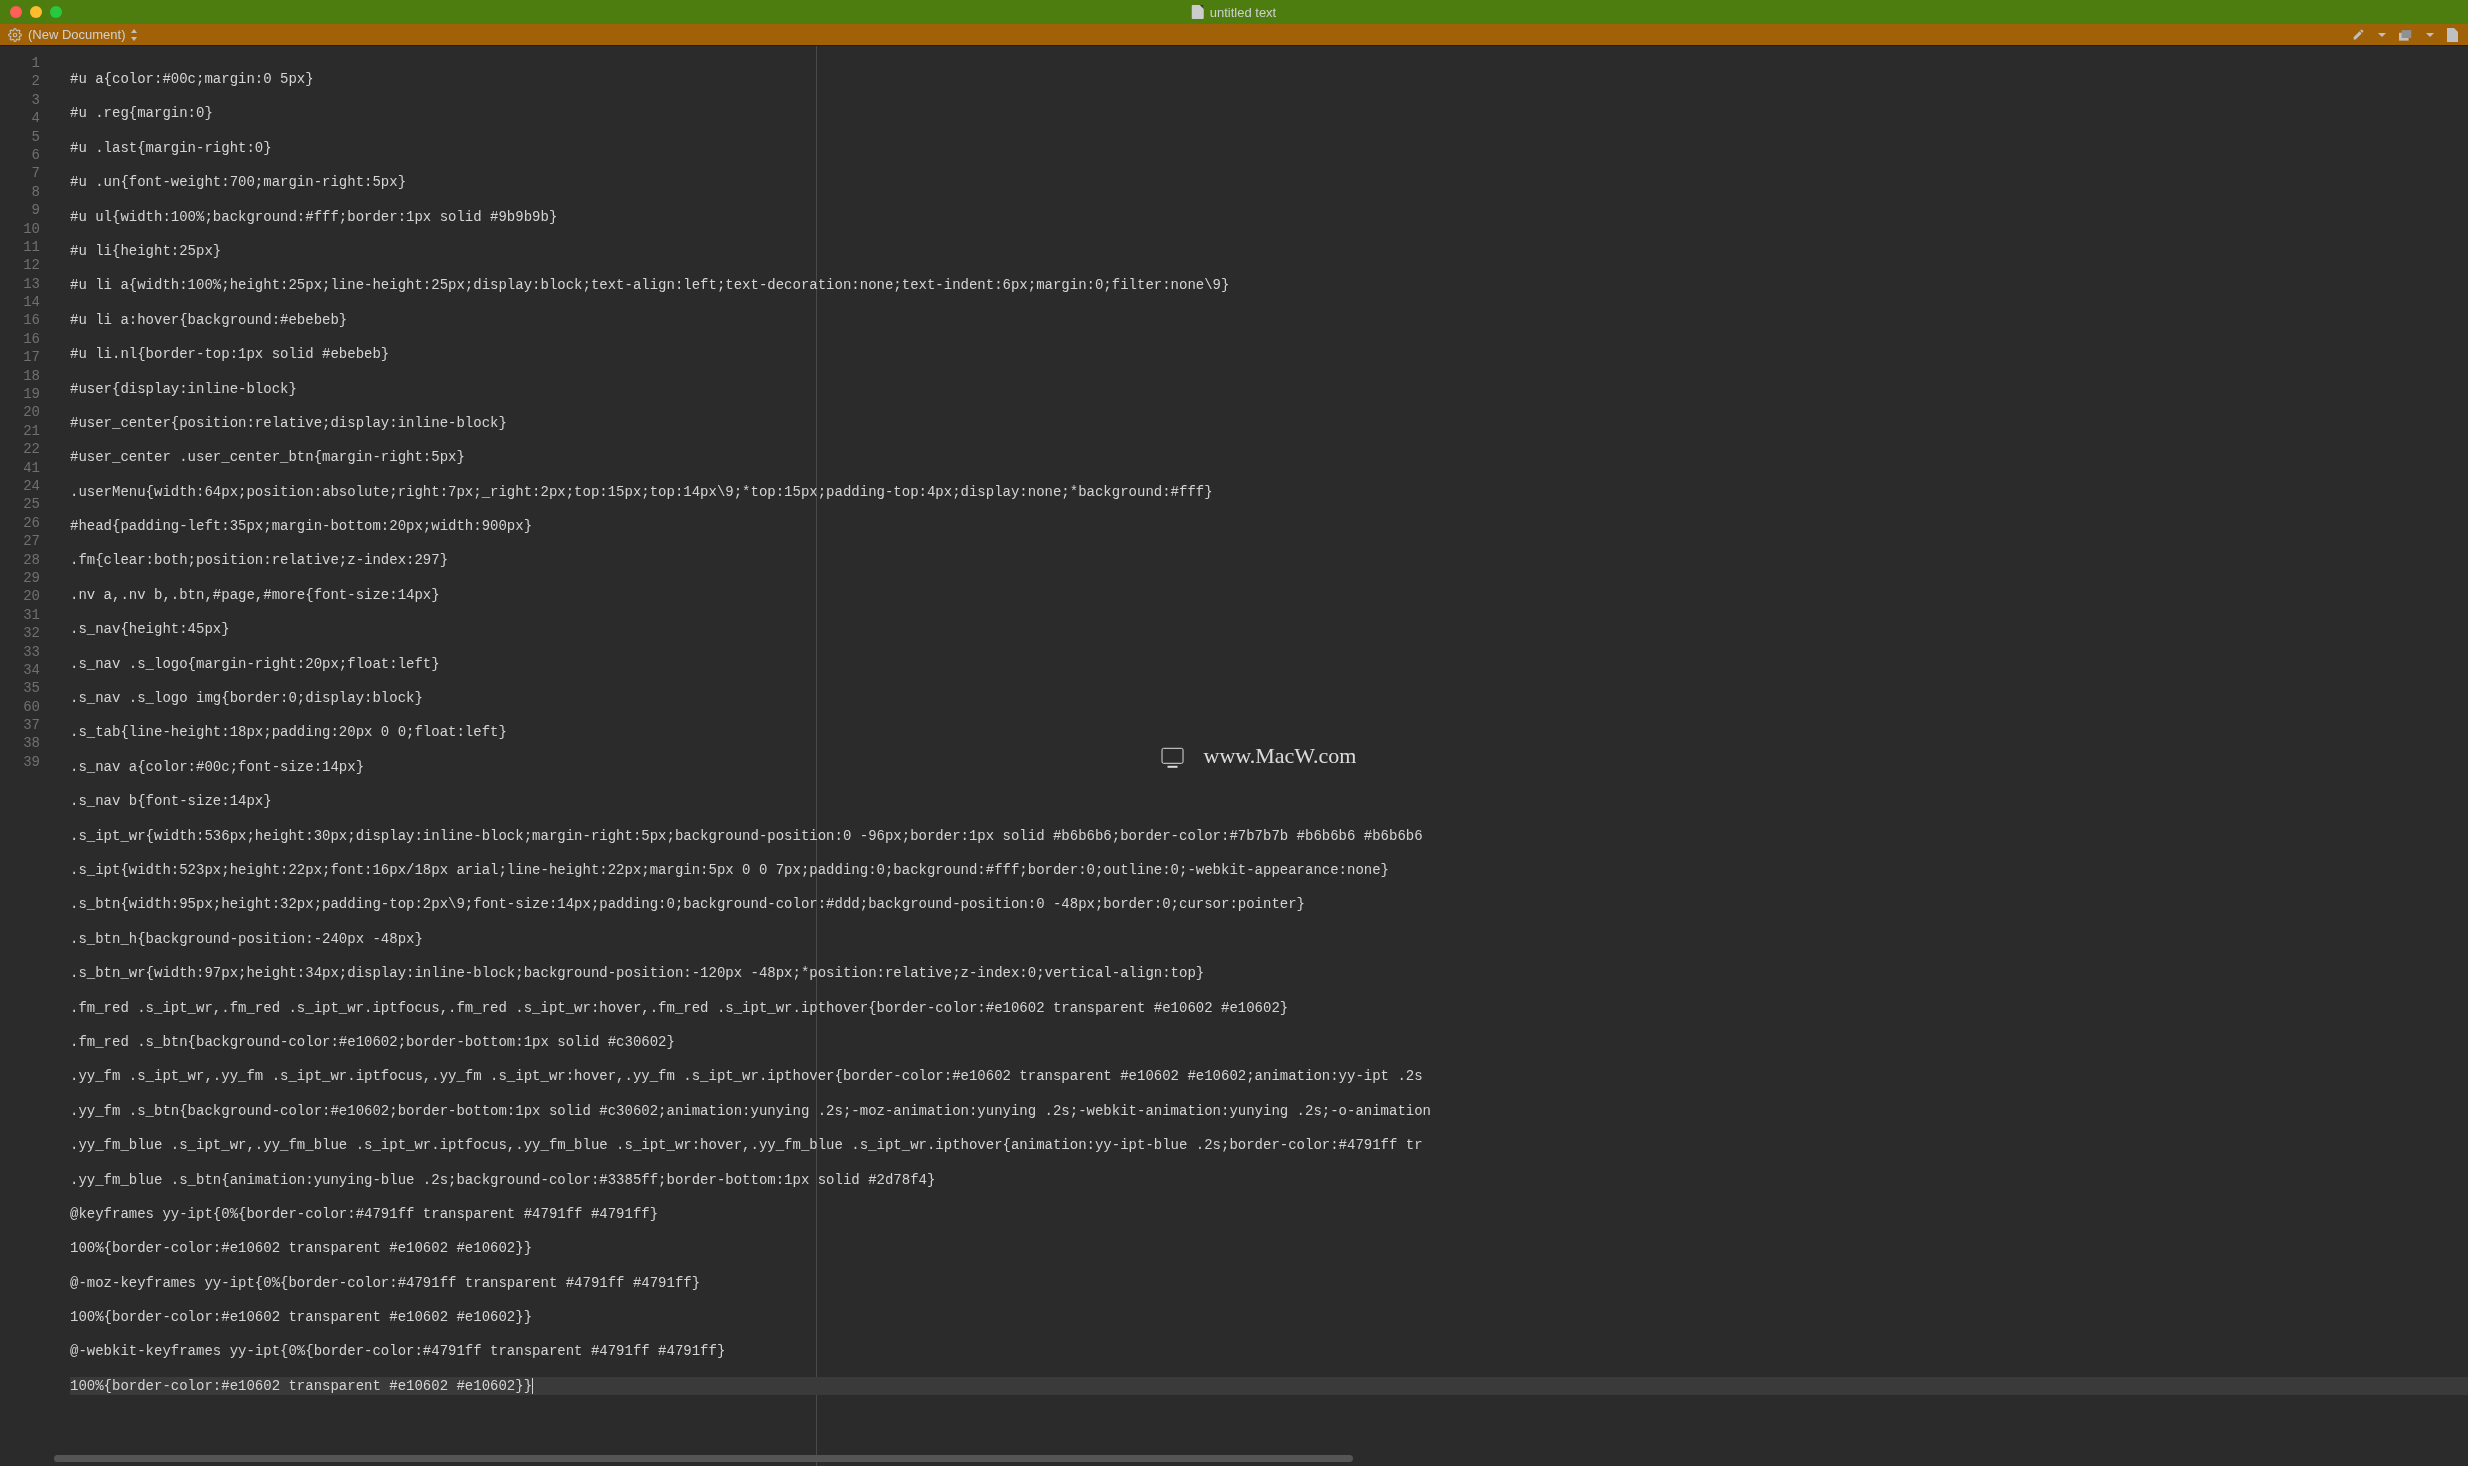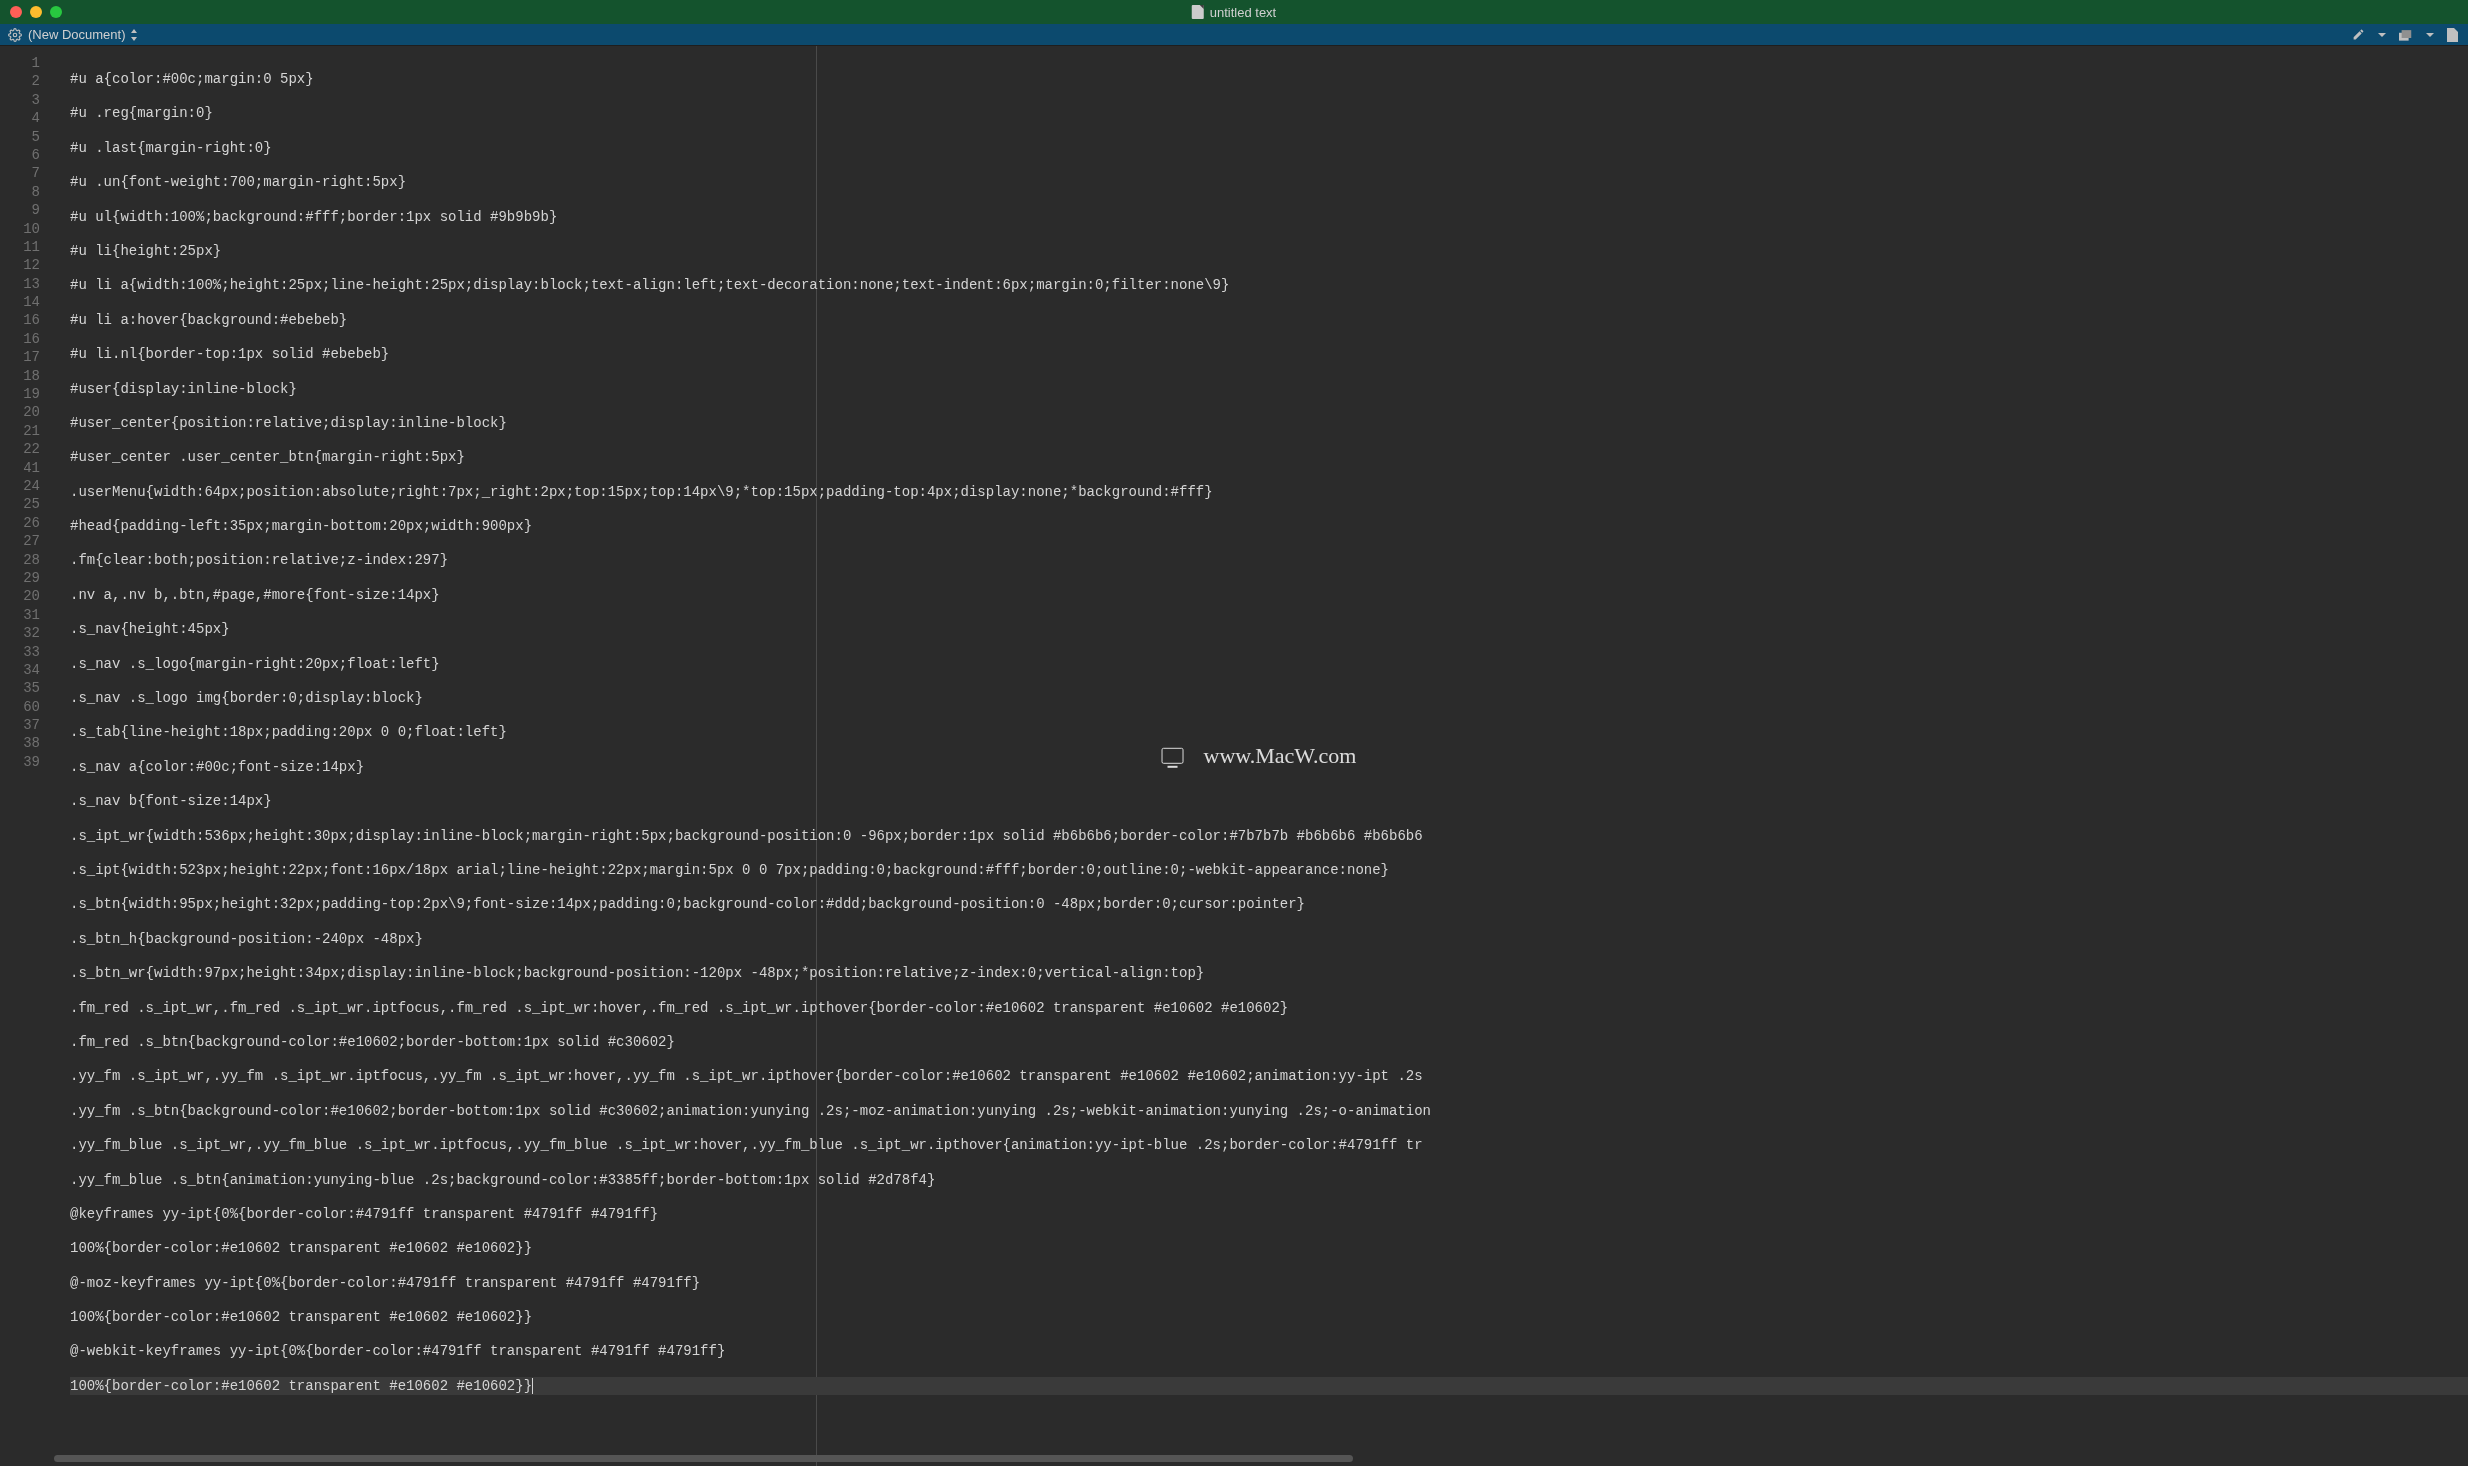--- a/index.html
+++ b/index.html
@@ -7,21 +7,21 @@
   font-family: Menlo, Monaco, "Courier New", monospace;
   background: #2b2b2b;
   color: #d4d4d4;
   overflow: hidden;
   height: 100vh;
   display: flex;
   flex-direction: column;
 }
 .titlebar {
   height: 24px;
-  background: #14532d;
+  background: #4d7c0f;
   display: flex;
   align-items: center;
   position: relative;
   flex-shrink: 0;
 }
 .traffic-lights {
   display: flex;
   gap: 8px;
   padding-left: 10px;
 }
@@ -55,21 +55,21 @@
   content: "";
   position: absolute;
   top: 0;
   right: 0;
   border-style: solid;
   border-width: 0 4px 4px 0;
   border-color: transparent #3c3c3c transparent transparent;
 }
 .toolbar {
   height: 22px;
-  background: #0c4a6e;
+  background: #a16207;
   border-bottom: 1px solid #1e1e1e;
   display: flex;
   align-items: center;
   justify-content: space-between;
   color: #d0d0d0;
   font-size: 13px;
   font-family: -apple-system, BlinkMacSystemFont, sans-serif;
   flex-shrink: 0;
 }
 .toolbar-left {

